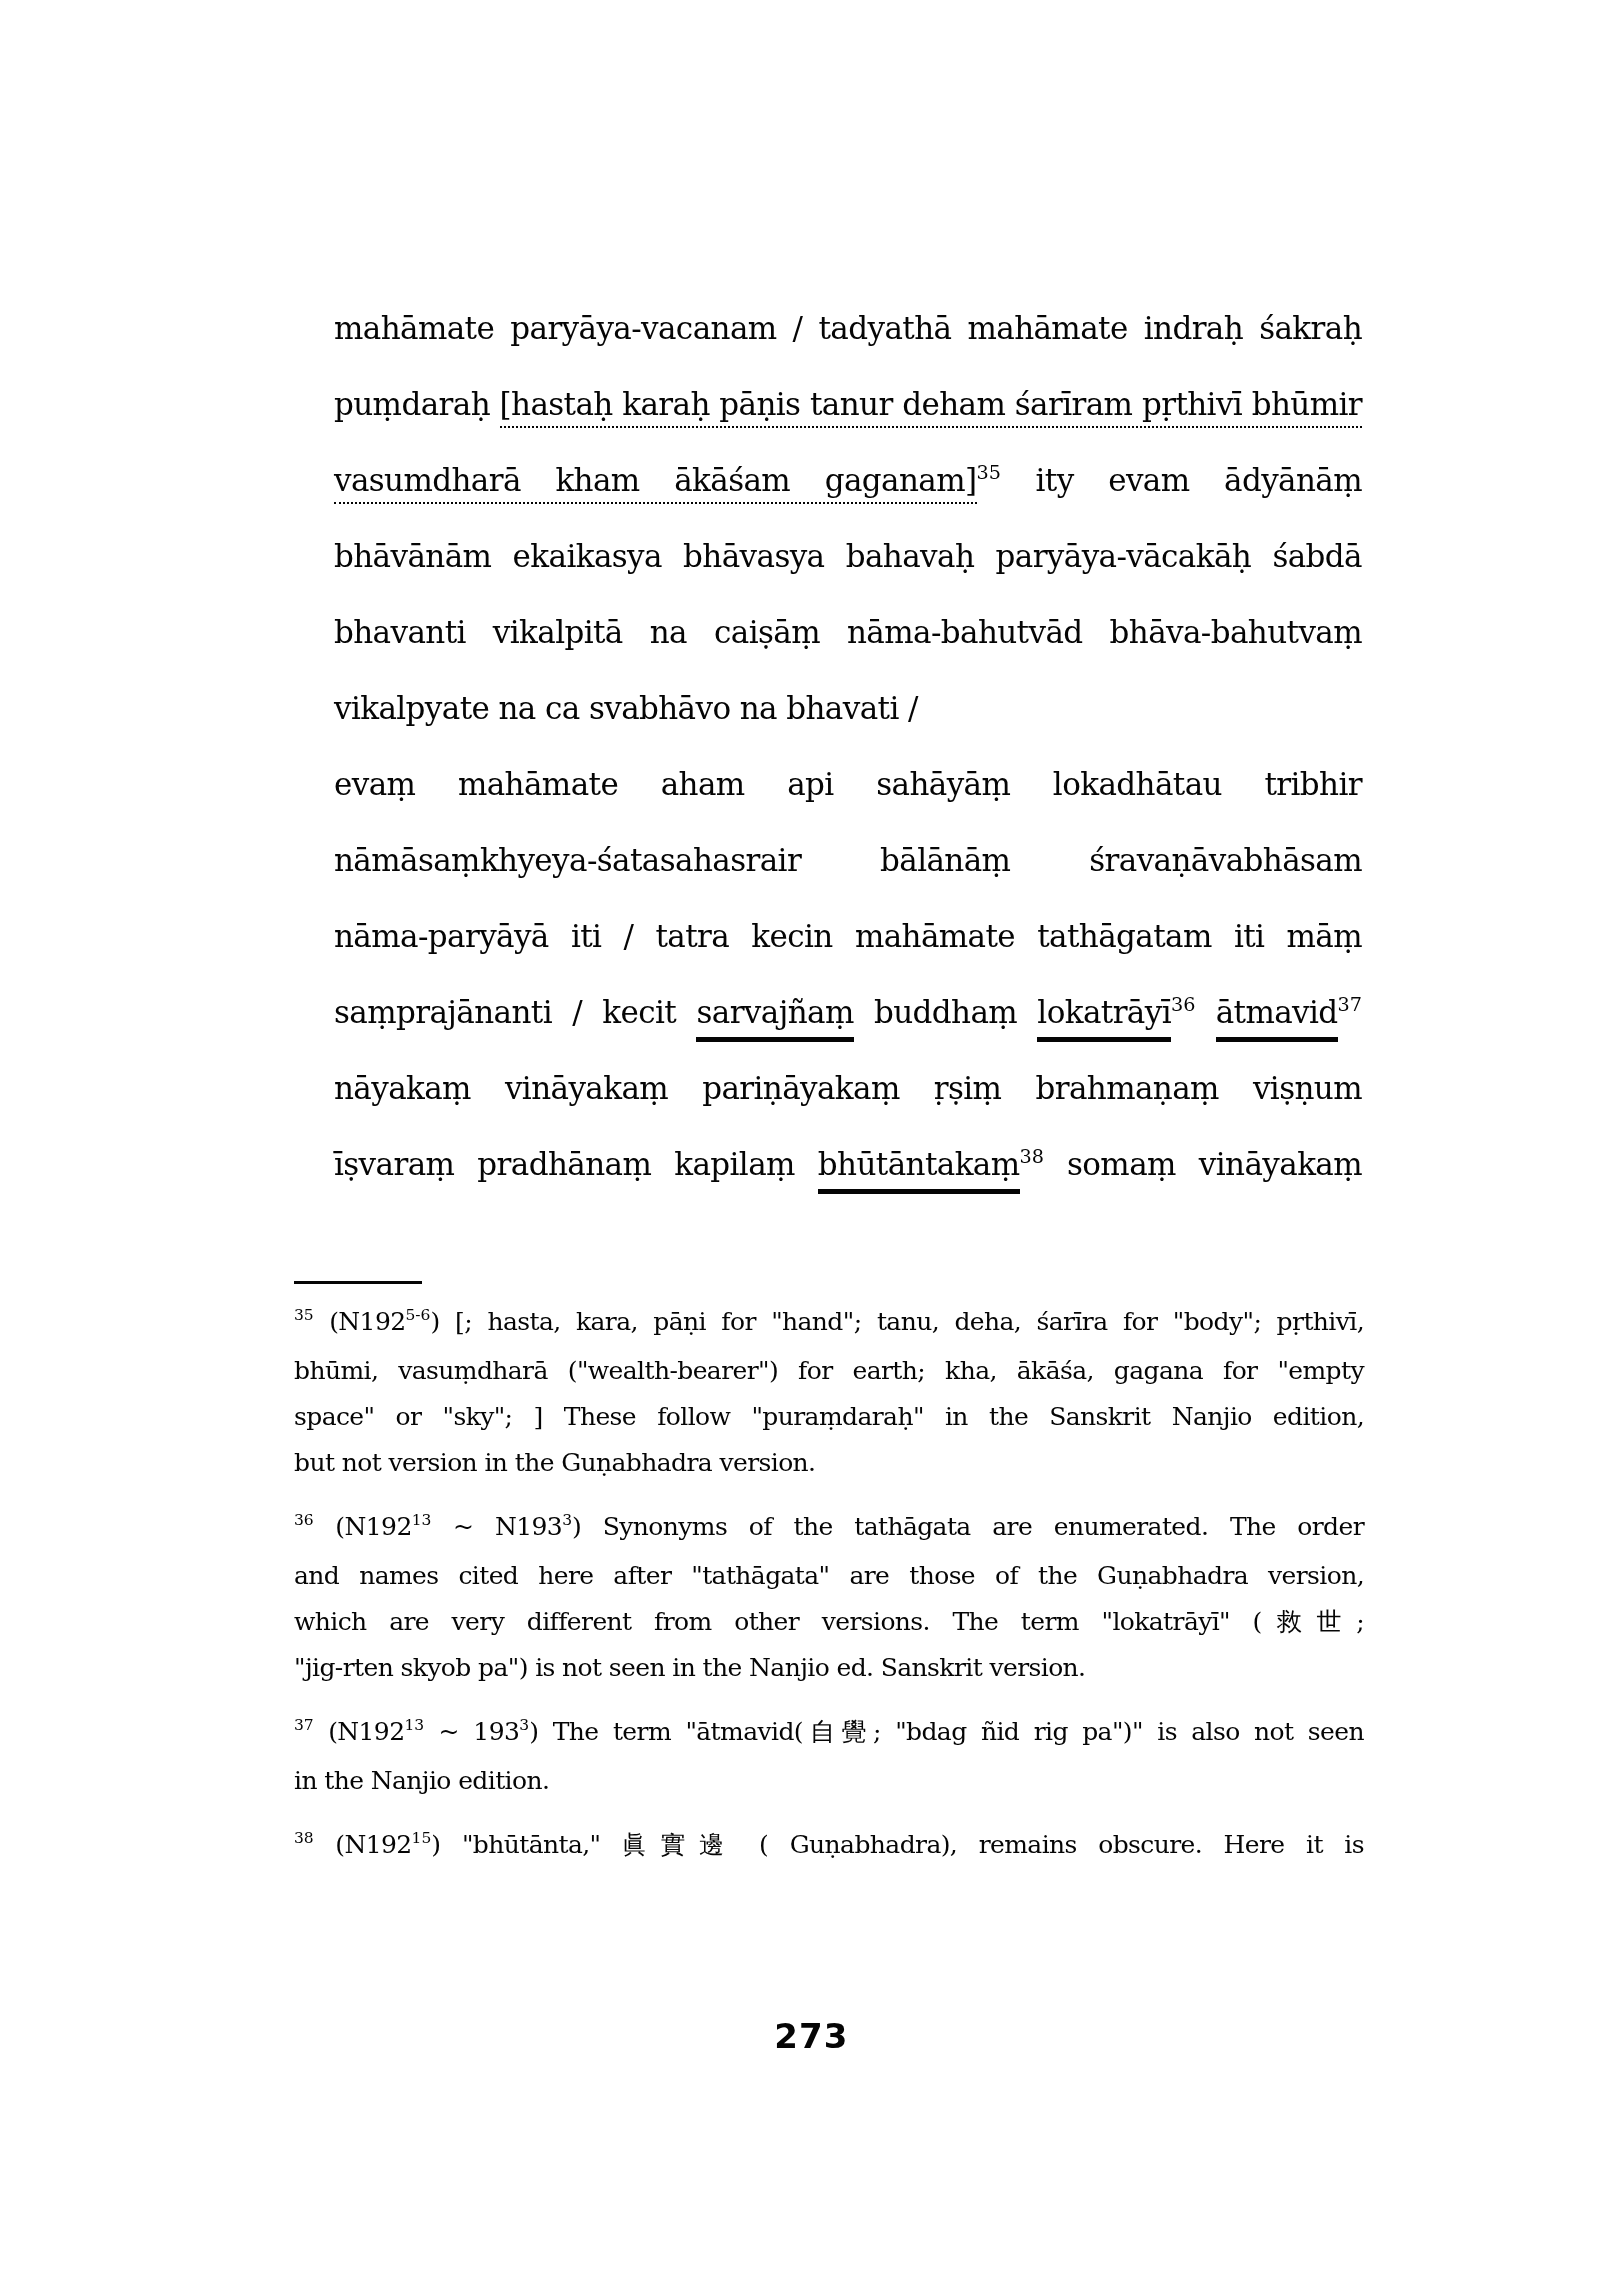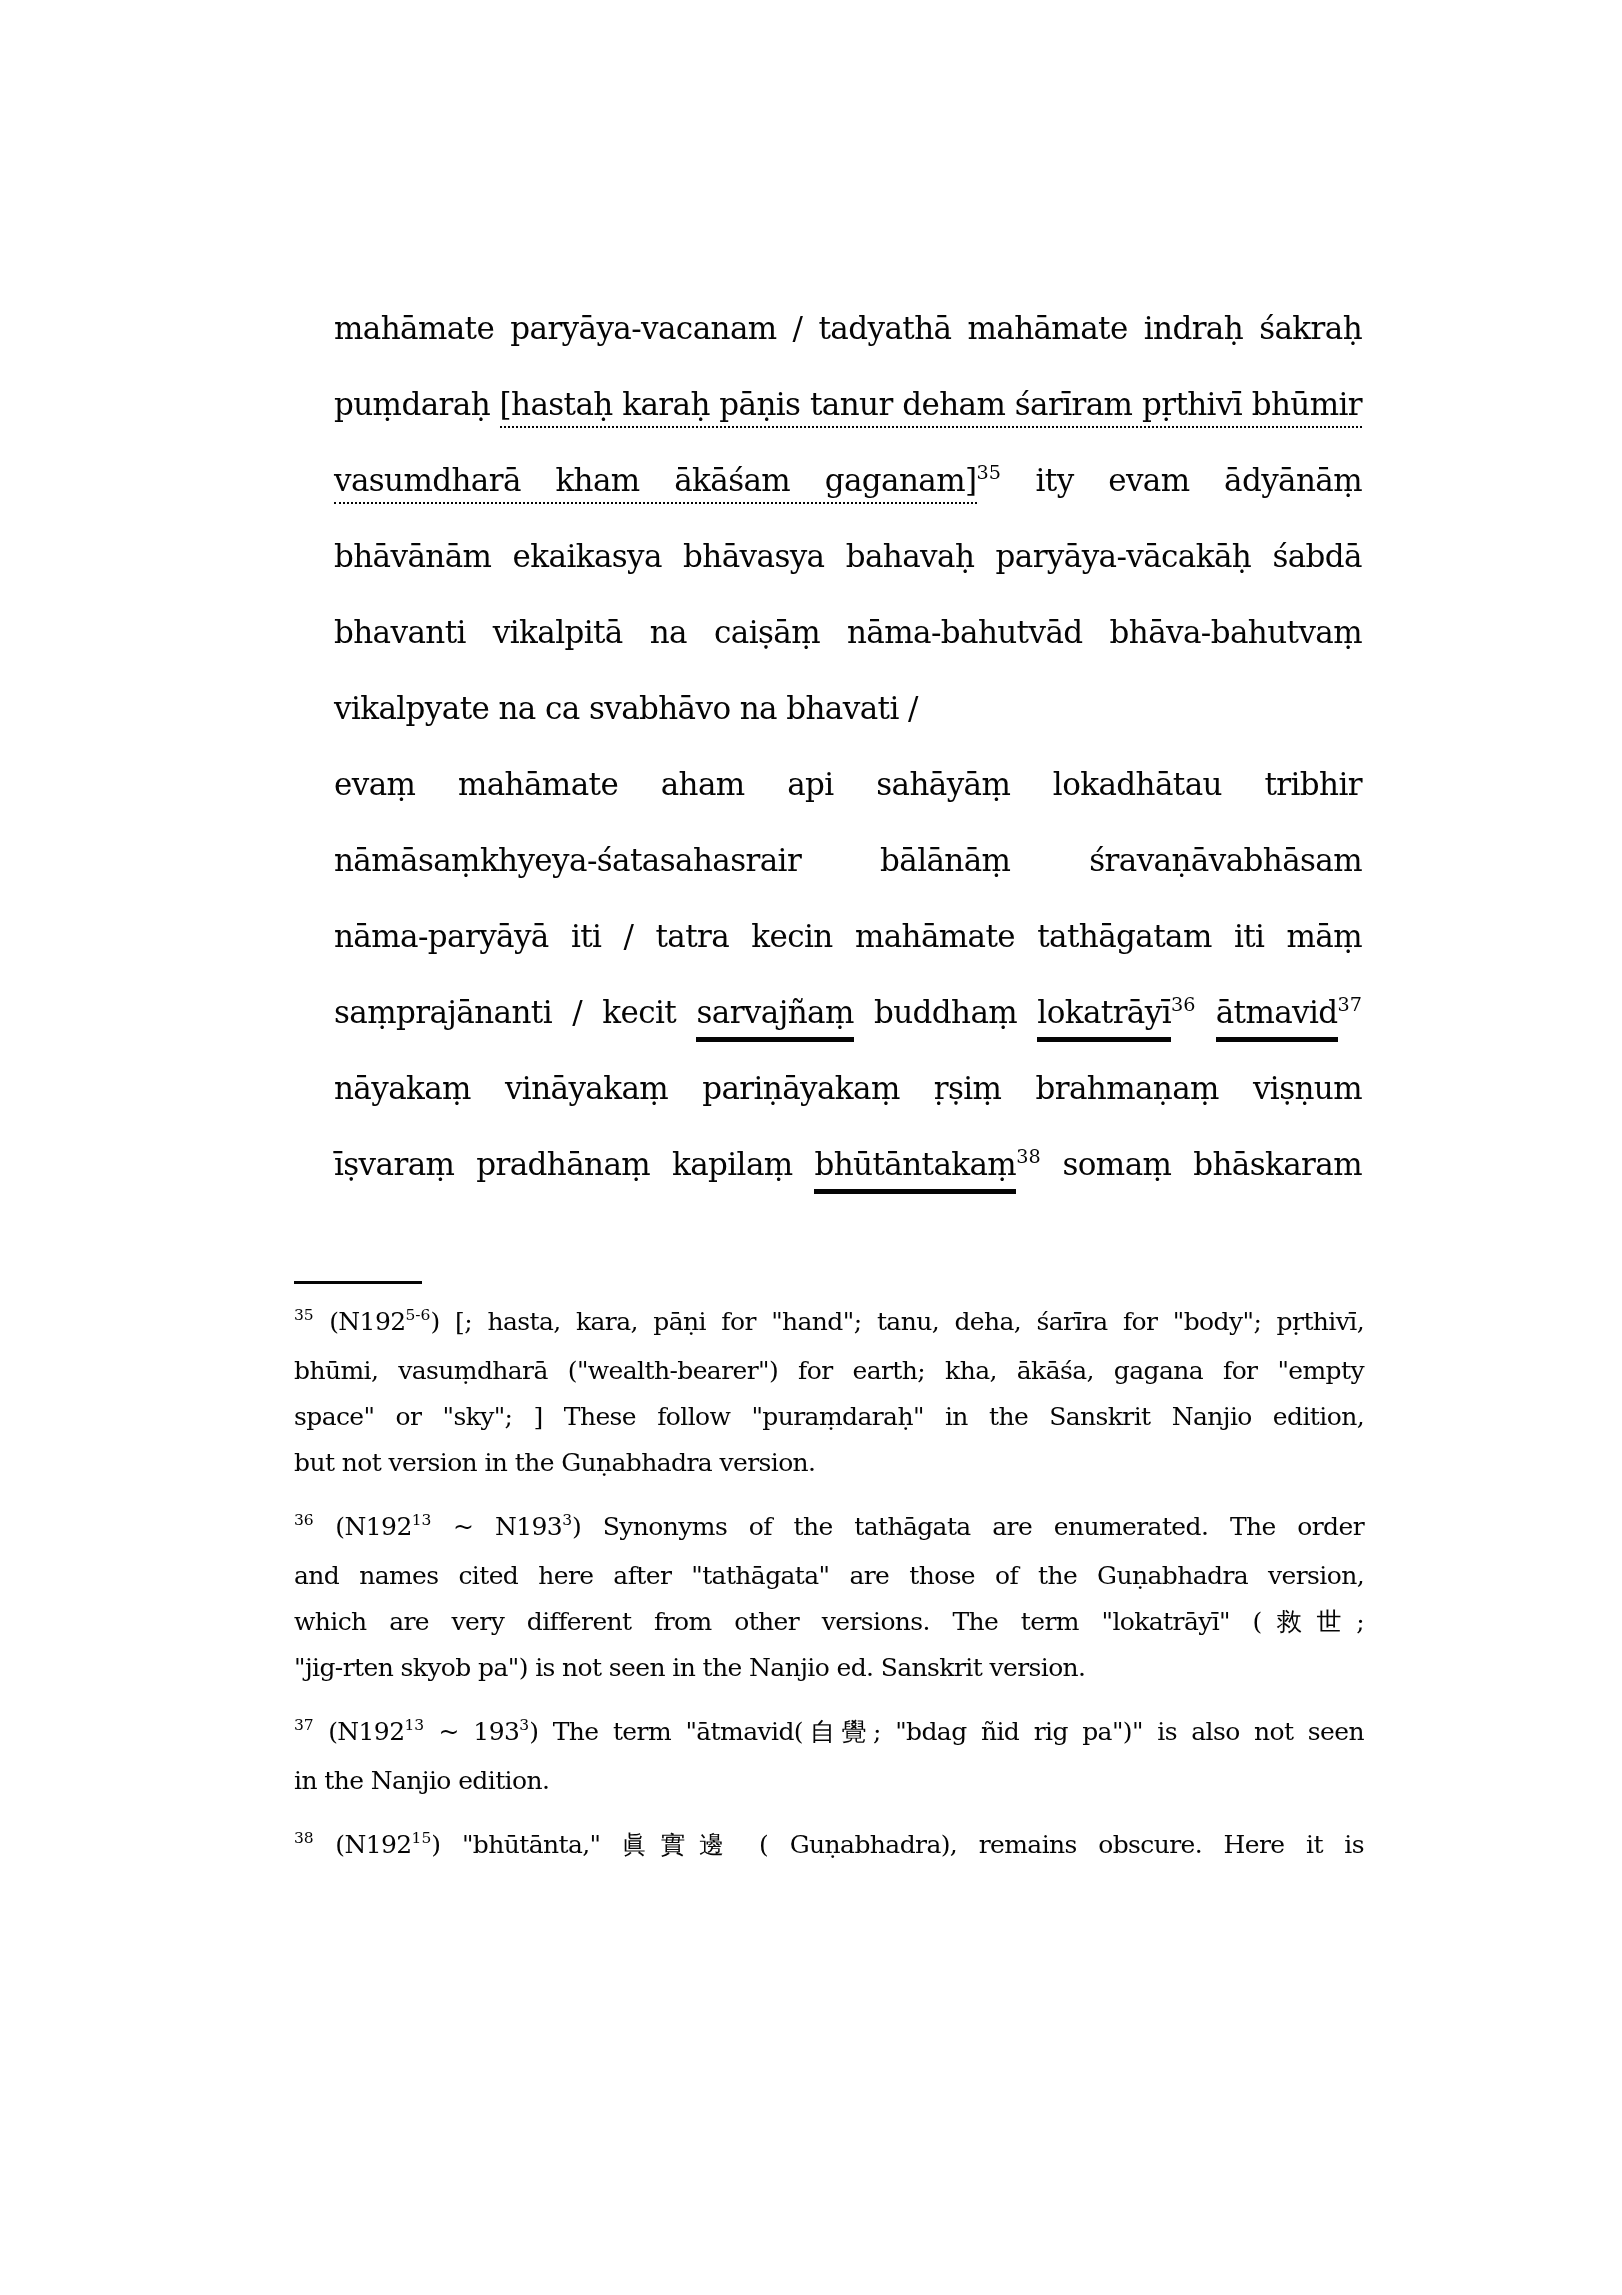--- a/index.html
+++ b/index.html
@@ -99,21 +99,21 @@
       <div class="line"><span>puṃdaraḥ </span><span class="u-dotted">[hastaḥ karaḥ pāṇis tanur deham śarīram pṛthivī bhūmir</span></div>
       <div class="line"><span class="u-dotted">vasumdharā kham ākāśam gaganam]</span><span class="sup">35</span><span> ity evam ādyānāṃ</span></div>
       <div class="line"><span>bhāvānām ekaikasya bhāvasya bahavaḥ paryāya-vācakāḥ śabdā</span></div>
       <div class="line"><span>bhavanti vikalpitā na caiṣāṃ nāma-bahutvād bhāva-bahutvaṃ</span></div>
       <div class="line last"><span>vikalpyate na ca svabhāvo na bhavati /</span></div>
       <div class="line"><span>evaṃ mahāmate aham api sahāyāṃ lokadhātau tribhir</span></div>
       <div class="line"><span>nāmāsaṃkhyeya-śatasahasrair bālānāṃ śravaṇāvabhāsam</span></div>
       <div class="line"><span>nāma-paryāyā iti / tatra kecin mahāmate tathāgatam iti māṃ</span></div>
       <div class="line"><span>saṃprajānanti / kecit </span><span class="u-solid">sarvajñaṃ</span><span> buddhaṃ </span><span class="u-solid">lokatrāyī</span><span class="sup">36</span><span> </span><span class="u-solid">ātmavid</span><span class="sup">37</span></div>
       <div class="line"><span>nāyakaṃ vināyakaṃ pariṇāyakaṃ ṛṣiṃ brahmaṇaṃ viṣṇum</span></div>
-      <div class="line"><span>īṣvaraṃ pradhānaṃ kapilaṃ </span><span class="u-solid">bhūtāntakaṃ</span><span class="sup">38</span><span> somaṃ bhāskaram</span></div>
+      <div class="line"><span>īṣvaraṃ pradhānaṃ kapilaṃ </span><span class="u-solid">bhūtāntakaṃ</span><span class="sup">38</span><span> somaṃ vināyakaṃ</span></div>
     </div>
 
   <div class="fn-rule"></div>
 
   <div class="footnotes">
     <div class="footnote">
         <div class="line"><span class="sup">35</span><span> (N192</span><span class="sup">5-6</span><span>) [; hasta, kara, pāṇi for "hand"; tanu, deha, śarīra for "body"; pṛthivī,</span></div>
         <div class="line"><span>bhūmi, vasuṃdharā ("wealth-bearer") for earth; kha, ākāśa, gagana for "empty</span></div>
         <div class="line"><span>space" or "sky"; ] These follow "puraṃdaraḥ" in the Sanskrit Nanjio edition,</span></div>
         <div class="line last"><span>but not version in the Guṇabhadra version.</span></div>
@@ -126,15 +126,16 @@
       </div>
     <div class="footnote">
         <div class="line"><span class="sup">37</span><span> (N192</span><span class="sup">13</span><span> ~ 193</span><span class="sup">3</span><span>) The term "ātmavid(自覺; "bdag ñid rig pa")" is also not seen</span></div>
         <div class="line last"><span>in the Nanjio edition.</span></div>
       </div>
     <div class="footnote">
         <div class="line"><span class="sup">38</span><span> (N192</span><span class="sup">15</span><span>) "bhūtānta,"  眞實邊 ( Guṇabhadra), remains obscure.  Here it is</span></div>
       </div>
   </div>
 
+  <div class="page-number">273</div>
 
 </div>
 
 
 </body></html>

